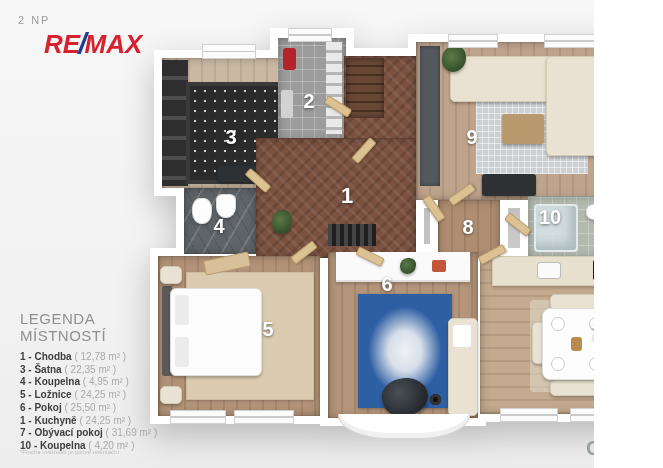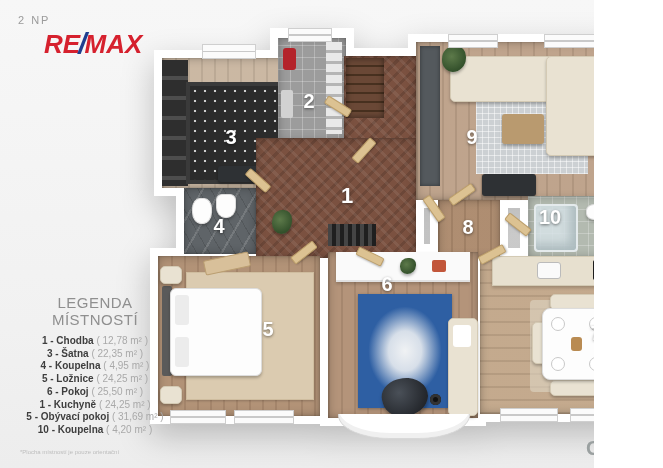--- a/index.html
+++ b/index.html
@@ -5,21 +5,21 @@
   html,body{margin:0;padding:0;}
   .canvas{position:relative;width:594px;height:468px;overflow:hidden;
     background:linear-gradient(180deg,#f7f7f7 0%,#f1f1f1 70%,#ededed 100%);
     font-family:"Liberation Sans",sans-serif;}
   
   .floor-label{position:absolute;left:18px;top:14px;font-size:11px;color:#9b9b9b;letter-spacing:2px;}
   .remax{position:absolute;left:44px;top:26px;font-size:26px;font-weight:900;font-style:italic;letter-spacing:0px;}
   .remax .re,.remax .max{color:#d6212e;}
   .remax .slash{color:#1e3d8f;font-size:30px;margin:0 -2px;position:relative;top:1px;}
   
-  .legend{position:absolute;left:20px;top:294px;width:150px;text-align:center;}
+  .legend{position:absolute;left:20px;top:310px;width:150px;}
   .legend-title{font-size:15px;color:#8f8f8f;letter-spacing:0.5px;margin-bottom:7px;}
   .li{font-size:10px;line-height:12.7px;white-space:nowrap;}
   .li .lbl{font-weight:bold;color:#3e3e3e;}
   .li .area{color:#a9a9a9;}
   .footnote{position:absolute;left:20px;top:449px;font-size:6px;color:#bdbdbd;}
   
   .studio{position:absolute;left:586px;top:437px;display:flex;align-items:center;color:#9aa0a0;}
   .studio .crs{font-size:20px;font-weight:bold;letter-spacing:-1px;}
   .studio .bar{width:1px;height:17px;background:#aeb3b3;margin:0 4px 0 5px;}
   .studio .words{display:flex;flex-direction:column;font-size:6.5px;letter-spacing:1.8px;line-height:8px;}
@@ -209,21 +209,21 @@
   </div>
 
   <div class="legend">
     <div class="legend-title">LEGENDA MÍSTNOSTÍ</div>
     <div class="li"><span class="lbl">1 - Chodba</span> <span class="area">( 12,78 m² )</span></div>
     <div class="li"><span class="lbl">3 - Šatna</span> <span class="area">( 22,35 m² )</span></div>
     <div class="li"><span class="lbl">4 - Koupelna</span> <span class="area">( 4,95 m² )</span></div>
     <div class="li"><span class="lbl">5 - Ložnice</span> <span class="area">( 24,25 m² )</span></div>
     <div class="li"><span class="lbl">6 - Pokoj</span> <span class="area">( 25,50 m² )</span></div>
     <div class="li"><span class="lbl">1 - Kuchyně</span> <span class="area">( 24,25 m² )</span></div>
-    <div class="li"><span class="lbl">5 - Obývací pokoj</span> <span class="area">( 31,69 m² )</span></div>
+    <div class="li"><span class="lbl">7 - Obývací pokoj</span> <span class="area">( 31,69 m² )</span></div>
     <div class="li"><span class="lbl">10 - Koupelna</span> <span class="area">( 4,20 m² )</span></div>
   </div>
   <div class="footnote">*Plocha místností je pouze orientační</div>
 
   <div class="studio">
     <span class="crs">CRS</span>
     <span class="bar"></span>
     <span class="words">
       <span>ART</span>
       <span>STUDIO</span>

